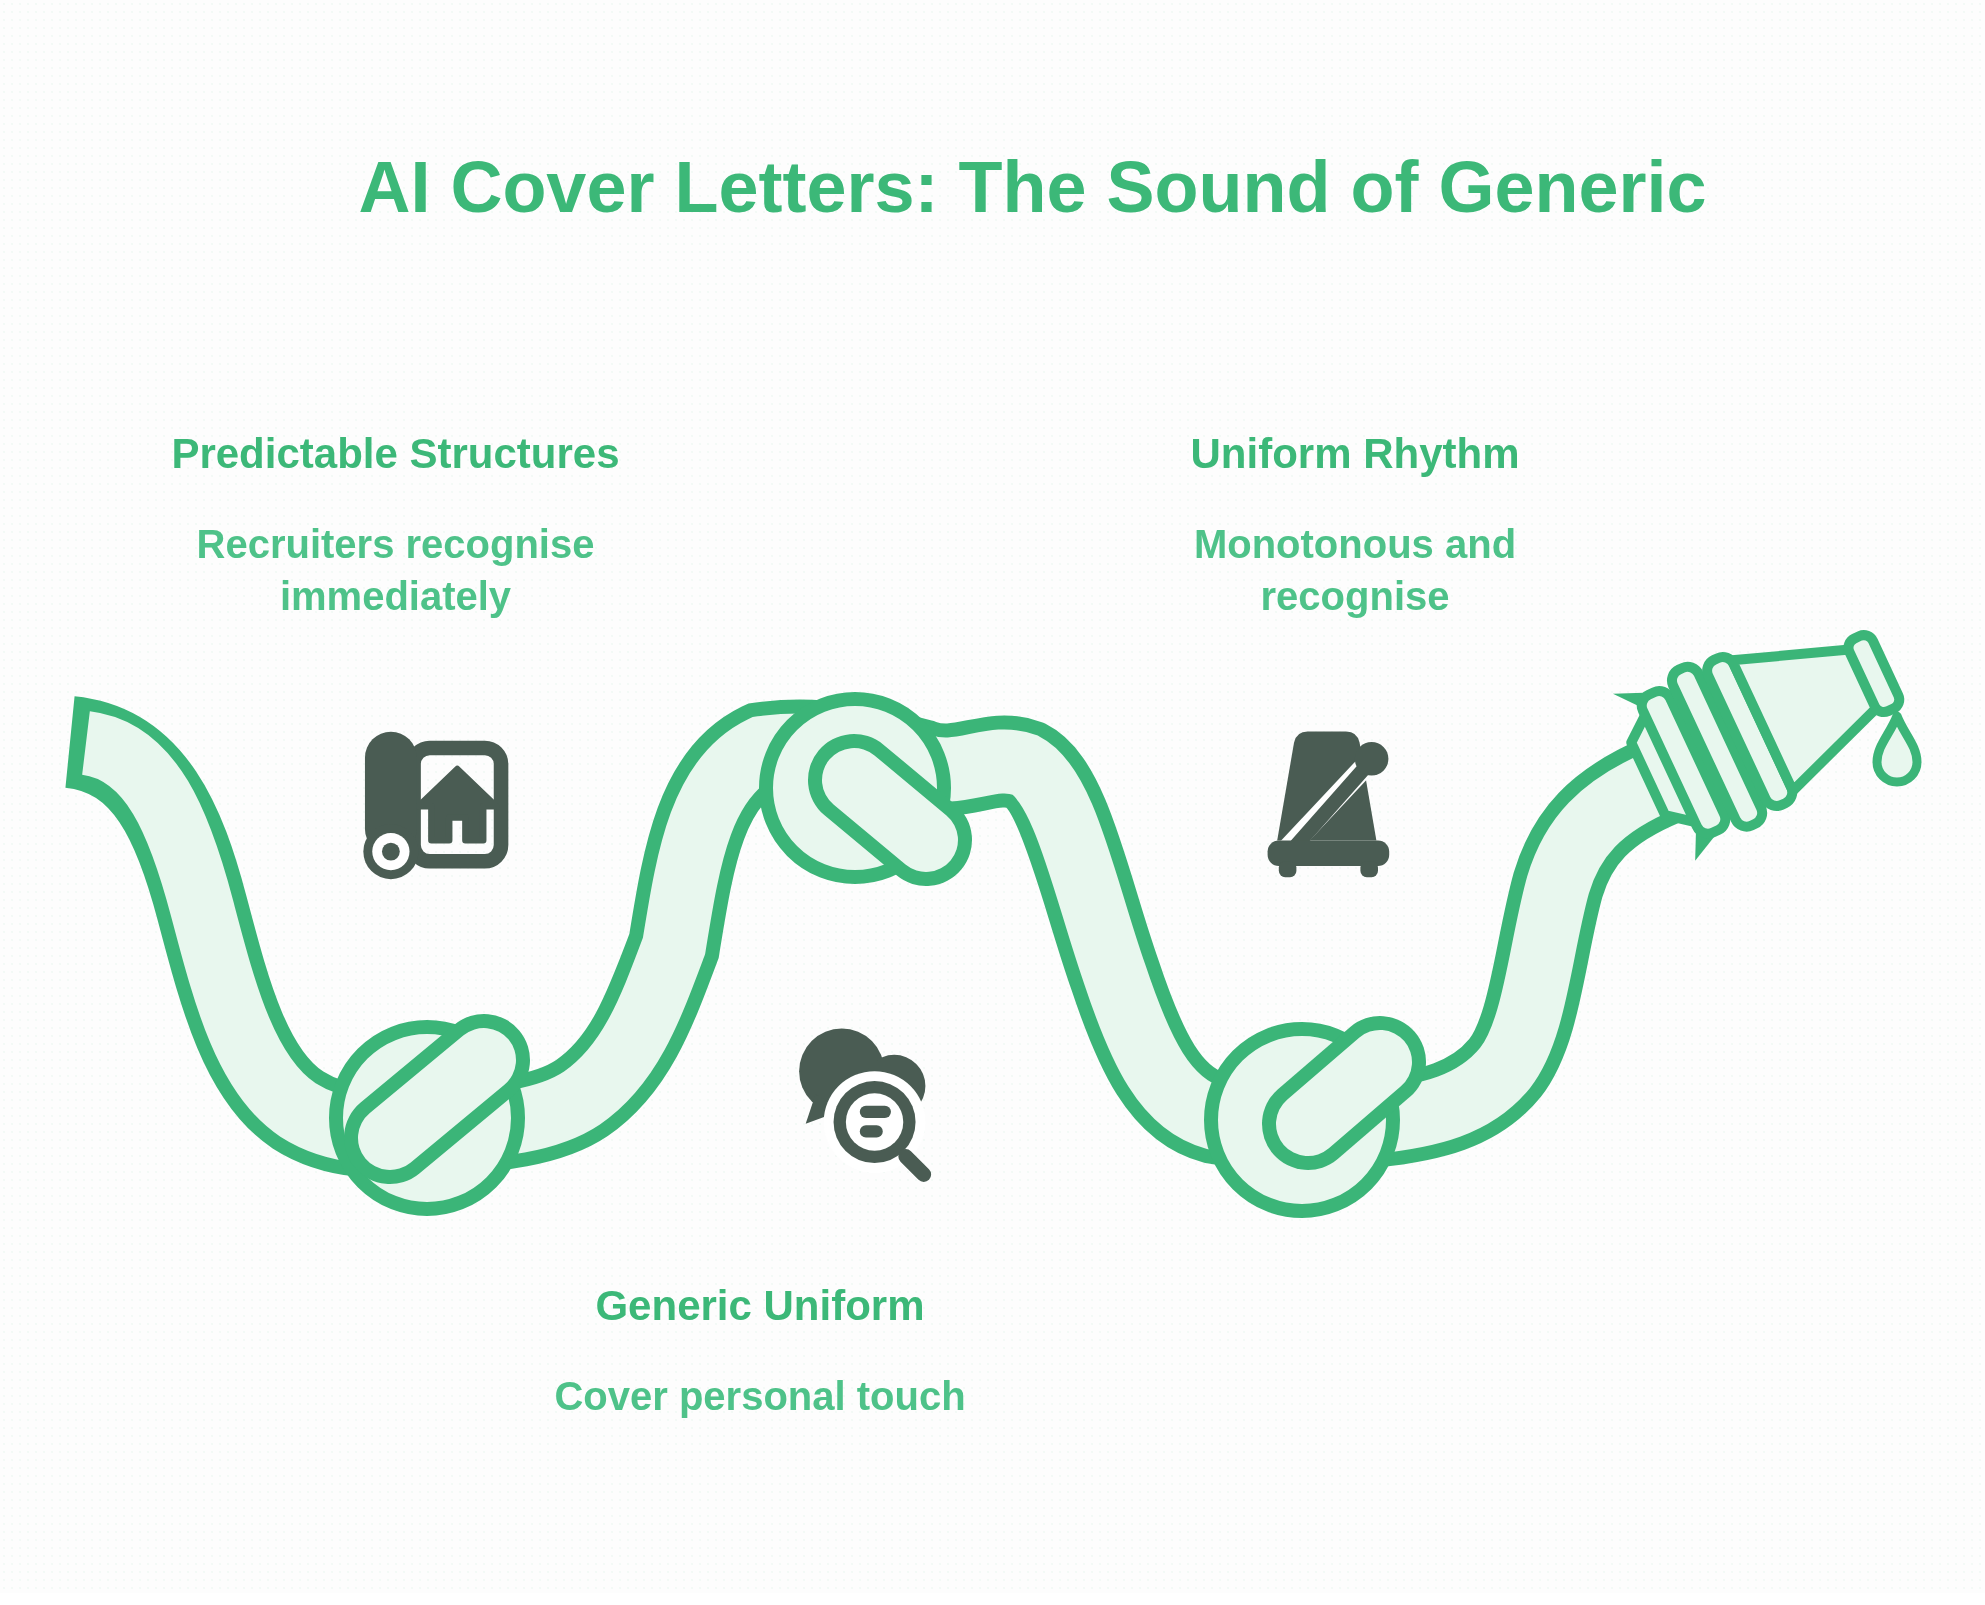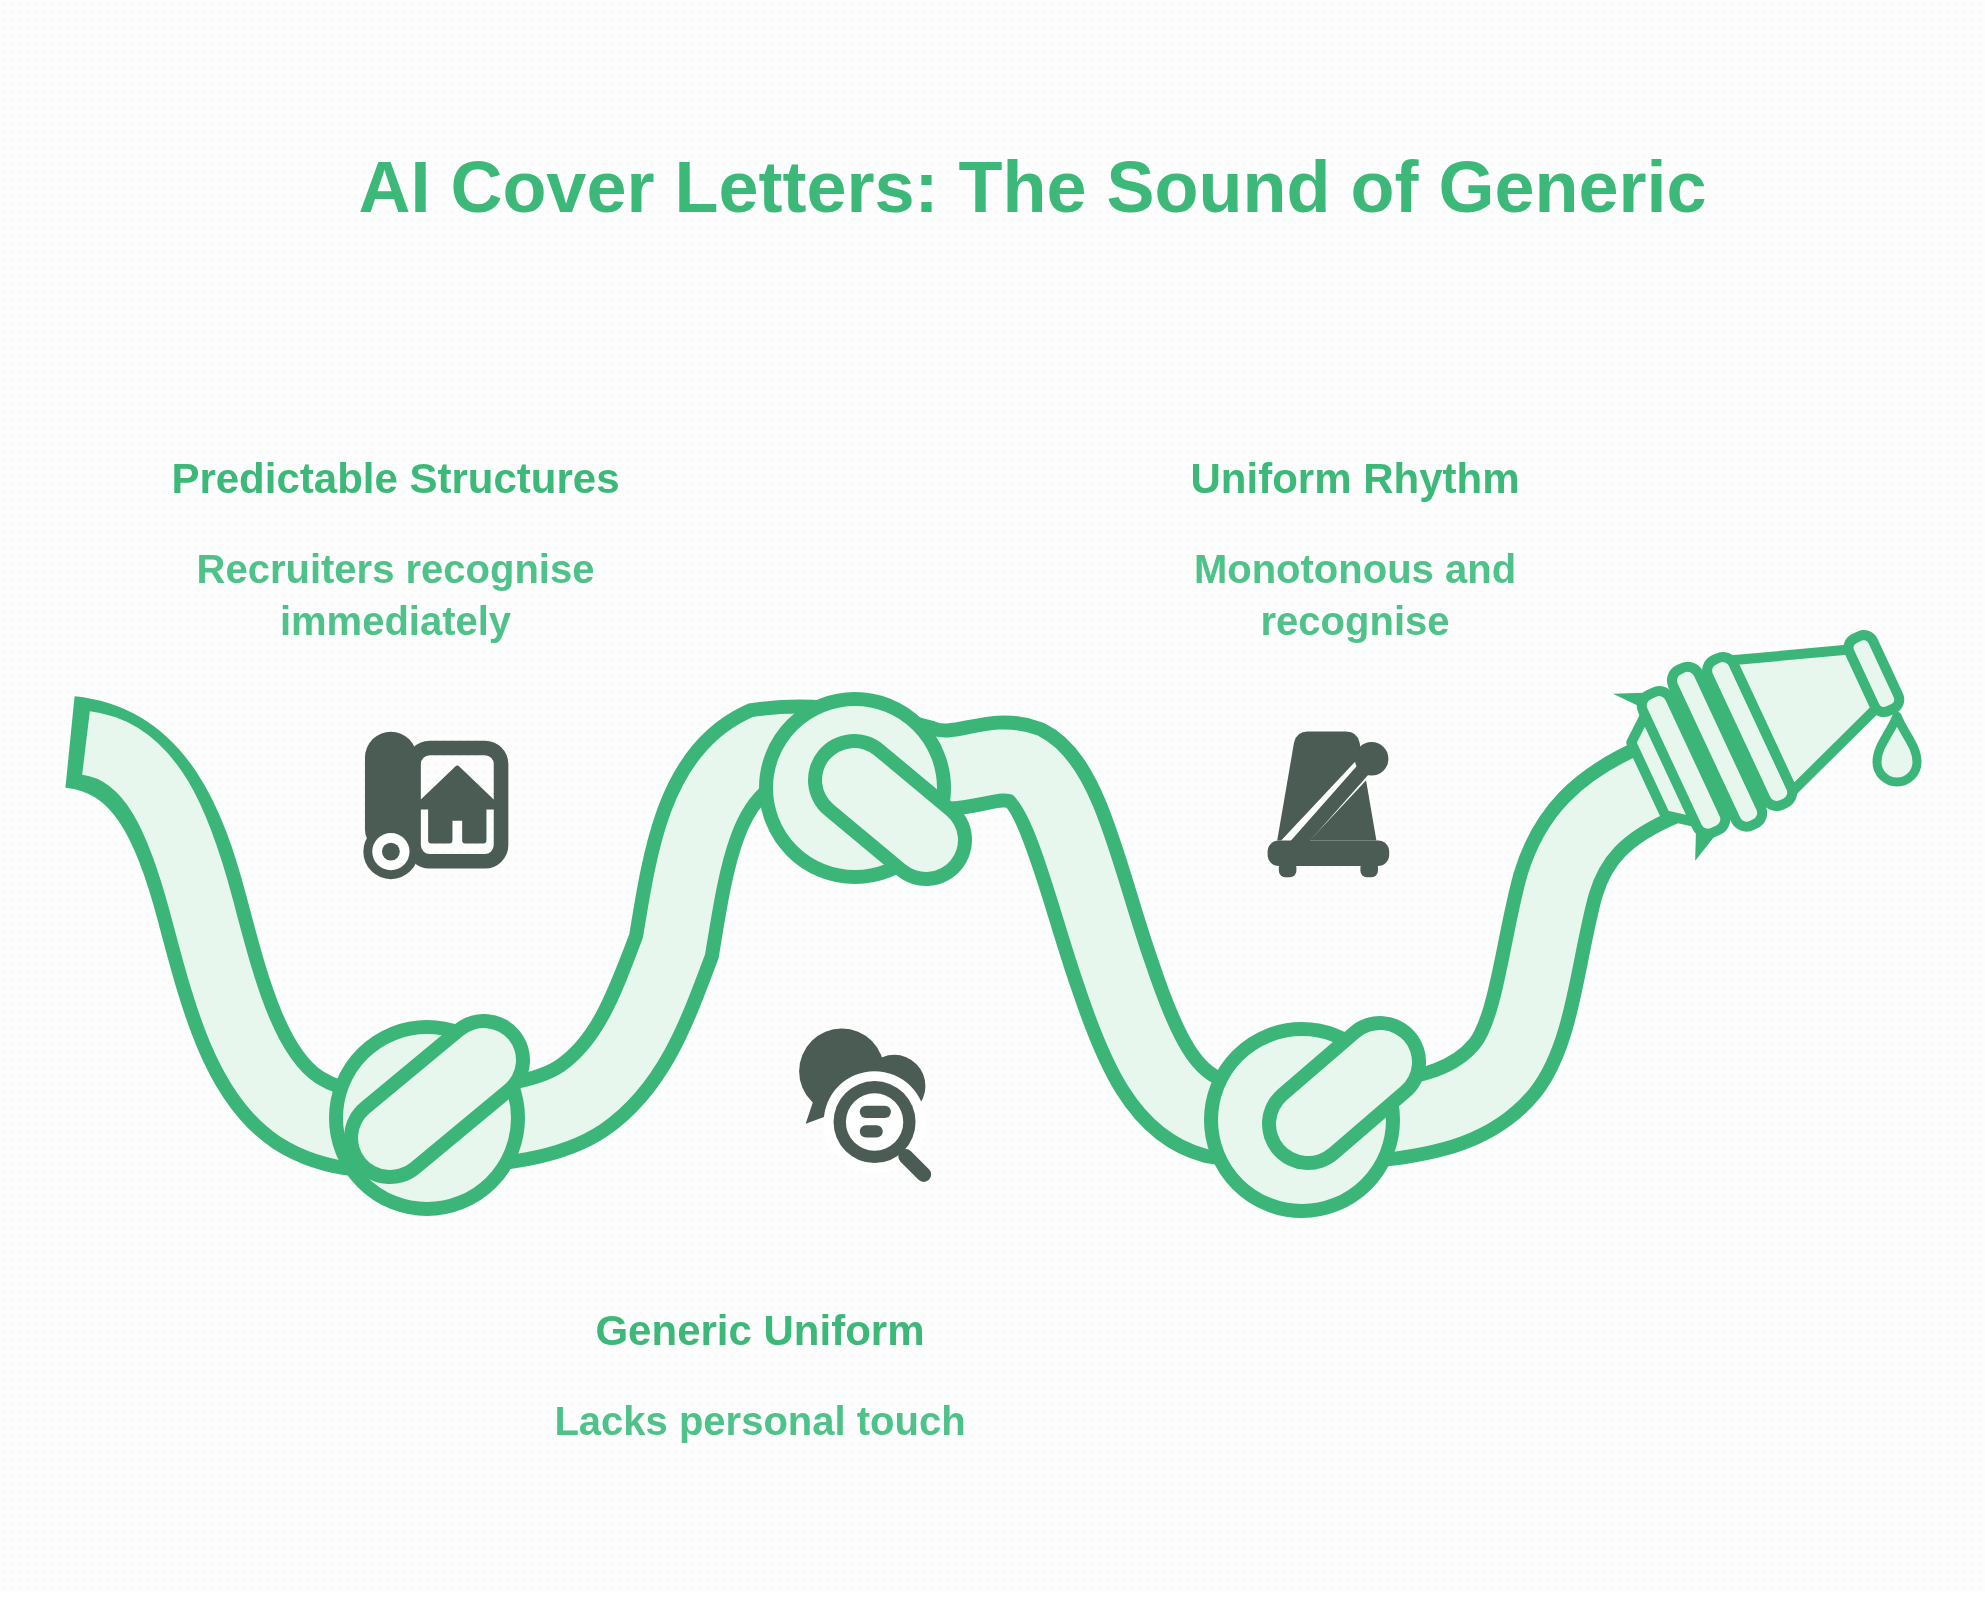--- a/index.html
+++ b/index.html
@@ -12,21 +12,21 @@
     overflow:hidden;
     font-family:"Liberation Sans", sans-serif;
   }
   .title{
     position:absolute;top:150px;left:80px;right:0;
     margin:0;text-align:center;
     font-weight:700;font-size:72px;line-height:1.05;
     color:#3cb878;
   }
   .hose-svg{position:absolute;left:0;top:0;width:1985px;height:1605px;}
-  .block{position:absolute;text-align:center;z-index:3;margin-top:25px;}
+  .block{position:absolute;text-align:center;z-index:3;}
   .block h2{
     margin:0;font-size:42px;font-weight:700;line-height:1.15;color:#3cb878;
   }
   .block p{
     margin:40px 0 0 0;font-size:40px;font-weight:700;line-height:1.3;
     color:#4ec289;white-space:pre-line;
   }
   .block-left{left:138px;top:430px;width:515px;}
   .block-right{left:1095px;top:430px;width:520px;}
   .block-bottom{left:460px;top:1282px;width:600px;}
@@ -119,21 +119,21 @@
   </section>
 
   <section class="block block-right">
     <h2>Uniform Rhythm</h2>
     <p>Monotonous and
 recognise</p>
   </section>
 
   <section class="block block-bottom">
     <h2>Generic Uniform</h2>
-    <p>Lacks personal touch</p>
+    <p>Cover personal touch</p>
   </section>
 
   <div class="icon icon-blueprint">
     <svg viewBox="0 0 100 100">
       <rect x="38" y="16" width="54" height="70" rx="10" fill="none" stroke="#4a5c53" stroke-width="9"></rect>
       <path d="M65 29 L89 52 L81 52 L81 73 L70 73 L70 59 L60 59 L60 73 L49 73 L49 52 L41 52 Z" fill="#4a5c53" stroke="#4a5c53" stroke-width="4" stroke-linejoin="round"></path>
       <rect x="8" y="6" width="32" height="76" rx="16" fill="#4a5c53"></rect>
       <circle cx="24" cy="80" r="17" fill="#4a5c53"></circle>
       <circle cx="24" cy="80" r="11.5" fill="#ffffff"></circle>
       <circle cx="24" cy="80" r="5.5" fill="#4a5c53"></circle>

